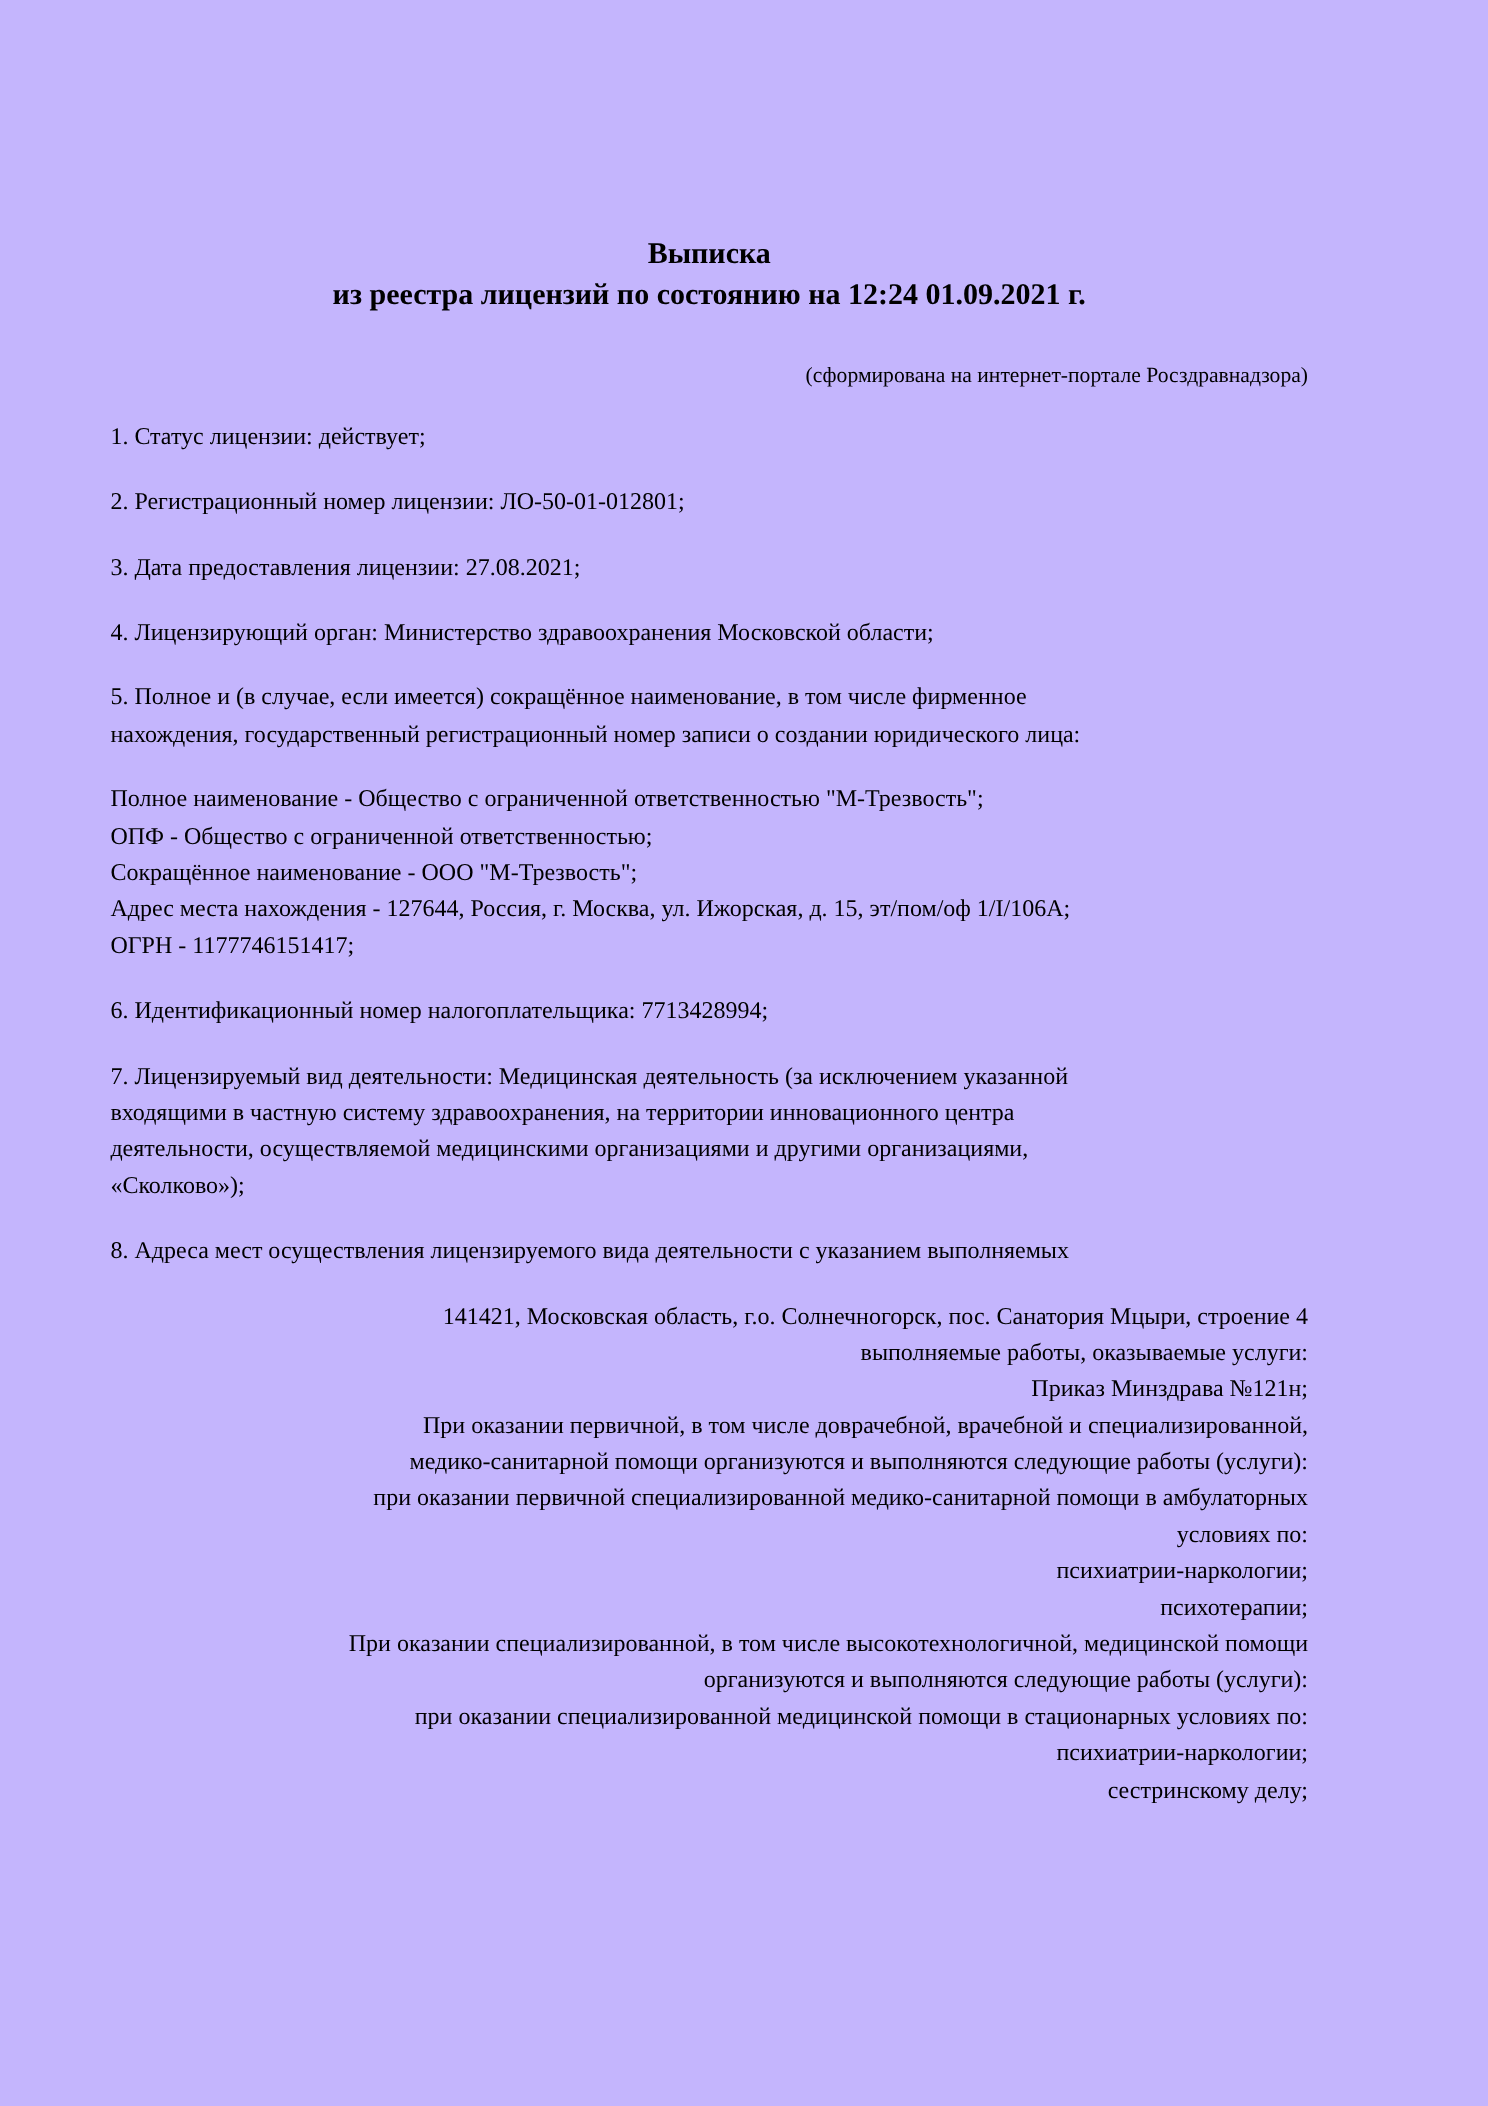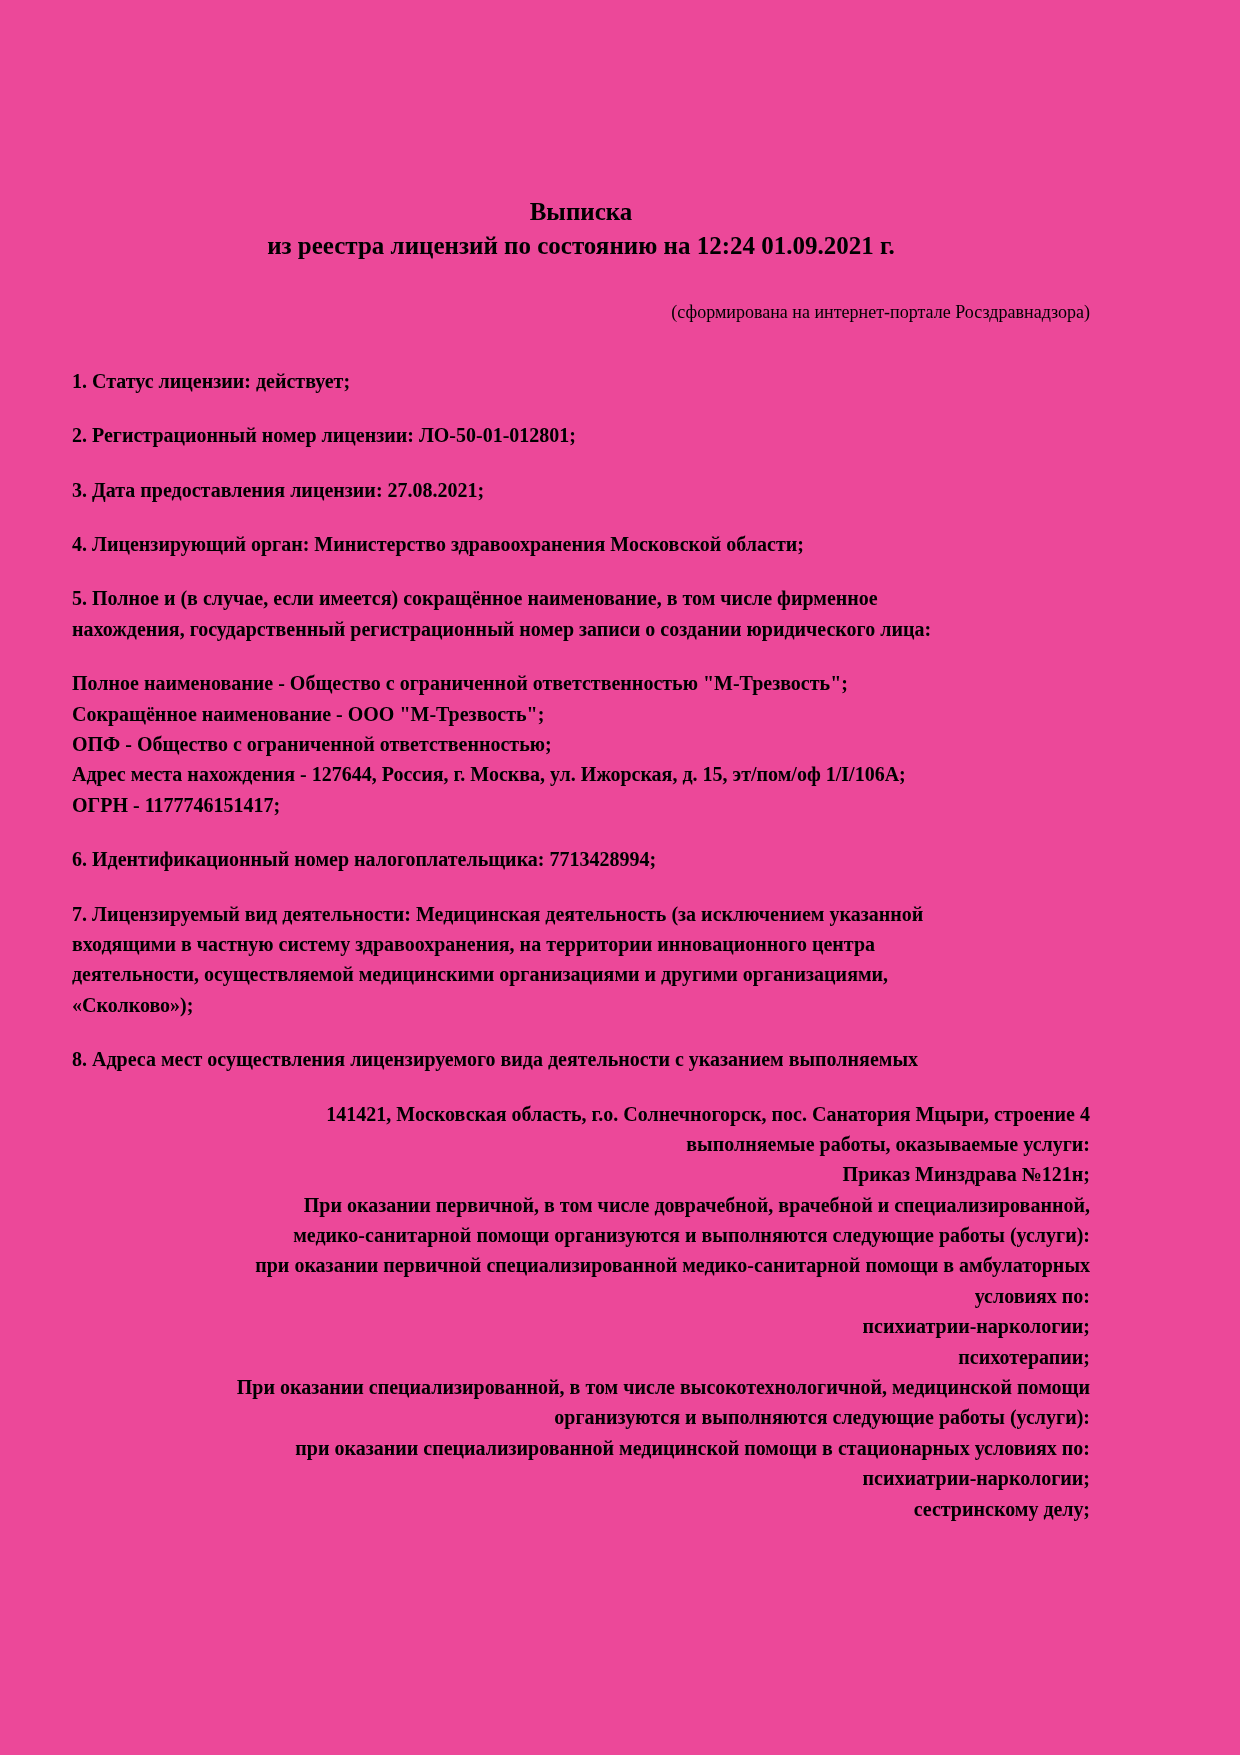--- a/index.html
+++ b/index.html
@@ -3,48 +3,47 @@
 <meta charset="utf-8">
 <style>
   html, body {
     margin: 0;
     padding: 0;
     background: #ffffff;
   }
   .page {
     width: 1240px;
     height: 1755px;
-    background: #ec4899;
+    background: #c4b5fd;
     position: relative;
     box-sizing: border-box;
-    padding: 195px 150px 0 72px;
+    padding: 195px 150px 0 92px;
     font-family: "Liberation Serif", "DejaVu Serif", serif;
     color: #000000;
   }
   .doc-title {
     text-align: center;
     font-weight: bold;
     font-size: 25px;
     line-height: 1.35;
     margin: 0;
   }
   .doc-title .line1 { display: block; }
   .doc-title .line2 { display: block; }
   .portal-note {
     margin-top: 38px;
     text-align: right;
     font-size: 18px;
     line-height: 1.3;
   }
   .body-block {
-    margin-top: 42px;
+    margin-top: 25px;
     font-size: 20px;
     line-height: 1.52;
     text-align: left;
-    font-weight: bold;
   }
   .para {
     margin: 0 0 24px 0;
   }
   .para:last-child { margin-bottom: 0; text-align: right; }
   .para .l { display: block; }
   .indent1 { padding-left: 12px; }
   .indent2 { padding-left: 34px; }
   .tight { margin-bottom: 0; }
 </style>
@@ -70,22 +69,22 @@
 
     <p class="para">4. Лицензирующий орган: Министерство здравоохранения Московской области;</p>
 
     <p class="para">
       <span class="l">5. Полное и (в случае, если имеется) сокращённое наименование, в том числе фирменное</span>
       <span class="l">нахождения, государственный регистрационный номер записи о создании юридического лица:</span>
     </p>
 
     <p class="para">
       <span class="l">Полное наименование - Общество с ограниченной ответственностью "М-Трезвость";</span>
+      <span class="l">ОПФ - Общество с ограниченной ответственностью;</span>
       <span class="l">Сокращённое наименование - ООО "М-Трезвость";</span>
-      <span class="l">ОПФ - Общество с ограниченной ответственностью;</span>
       <span class="l">Адрес места нахождения - 127644, Россия, г. Москва, ул. Ижорская, д. 15, эт/пом/оф 1/I/106А;</span>
       <span class="l">ОГРН - 1177746151417;</span>
     </p>
 
     <p class="para">6. Идентификационный номер налогоплательщика: 7713428994;</p>
 
     <p class="para">
       <span class="l">7. Лицензируемый вид деятельности: Медицинская деятельность (за исключением указанной</span>
       <span class="l">входящими в частную систему здравоохранения, на территории инновационного центра</span>
       <span class="l">деятельности, осуществляемой медицинскими организациями и другими организациями,</span>

